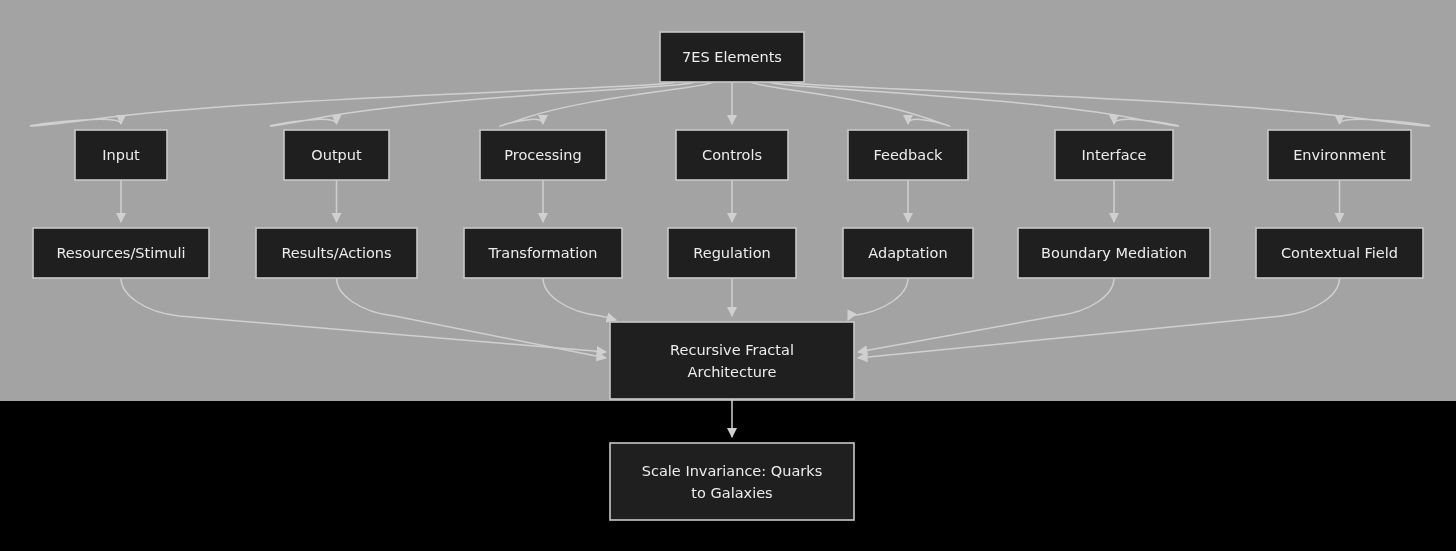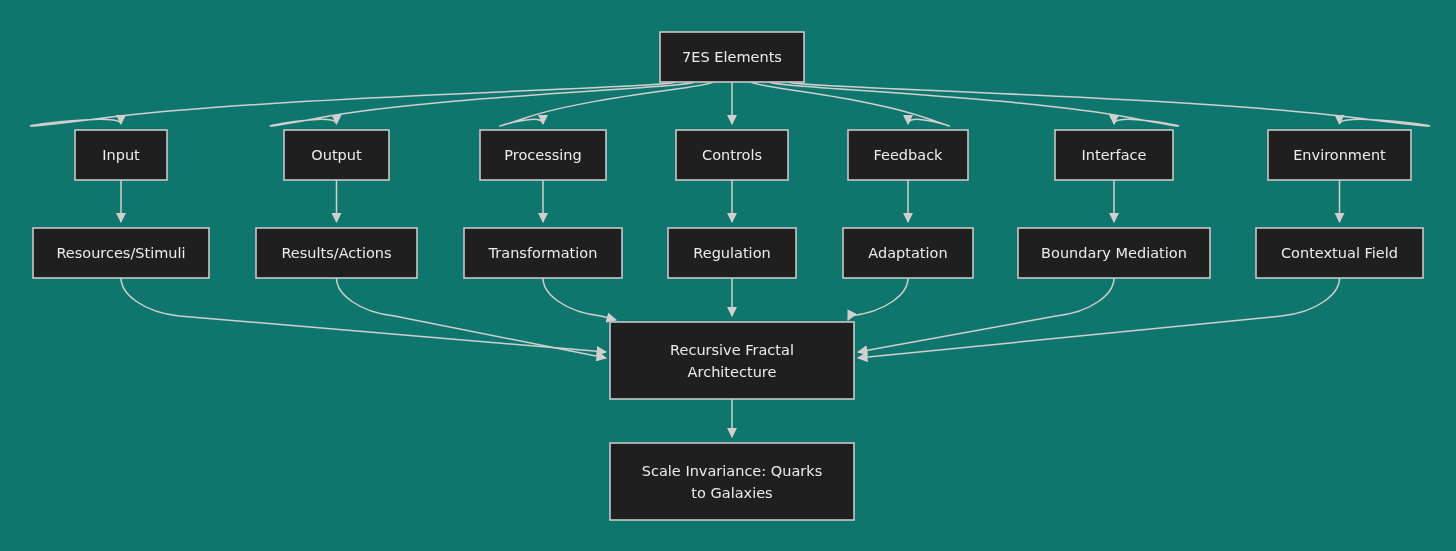--- a/index.html
+++ b/index.html
@@ -9,22 +9,22 @@
   }
   body {
     width: 1456px;
     height: 551px;
     overflow: hidden;
     font-family: "DejaVu Sans", "Liberation Sans", sans-serif;
   }
   #diagram-root {
     position: relative;
     width: 1456px;
-    height: 551px;
-    background: #0f766e;
+    height: 401px;
+    background: #a3a3a3;
   }
   svg#flow {
     position: absolute;
     top: 0;
     left: 0;
     width: 1456px;
     height: 551px;
     display: block;
   }
   .node-rect {

